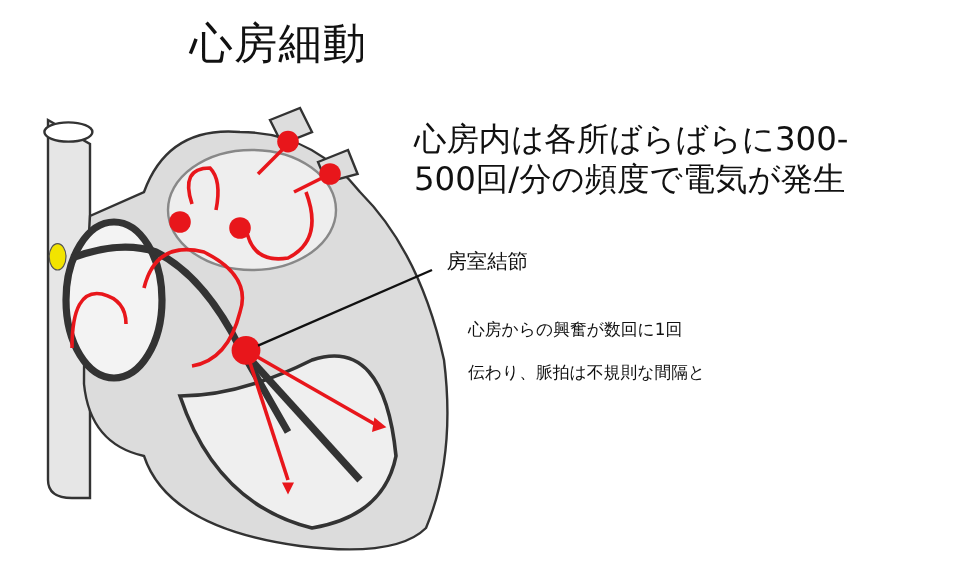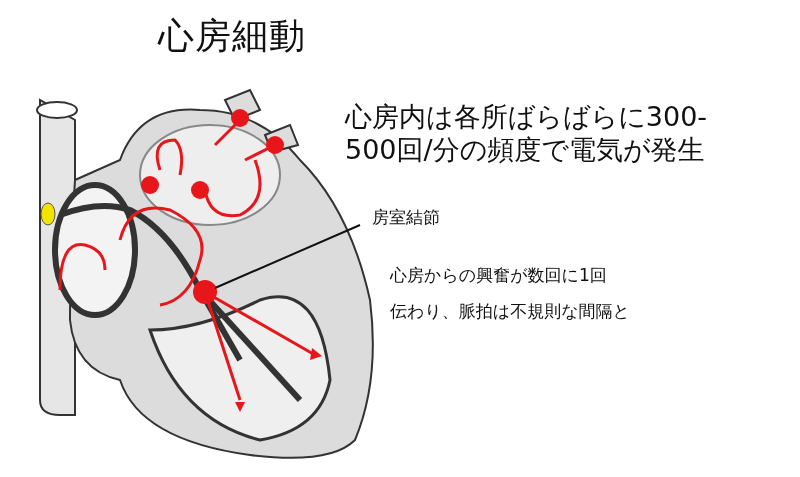--- a/index.html
+++ b/index.html
@@ -1,20 +1,20 @@
 <!DOCTYPE html>
 <html><head>
 <meta charset="utf-8">
 <style>
   html,body{margin:0;padding:0;background:#fff;}
   body{width:800px;height:477px;position:relative;overflow:hidden;font-family:"DejaVu Sans","Liberation Sans",sans-serif;color:#111;}
   .title{position:absolute;left:158px;top:12px;font-size:36px;letter-spacing:1px;text-align:center;}
   .t1{position:absolute;left:345px;top:100px;font-size:27px;line-height:33px;white-space:nowrap;}
   .t2{position:absolute;left:372px;top:206px;font-size:17px;}
-  .t3{position:absolute;left:390px;top:257px;font-size:17px;line-height:36px;width:400px;}
+  .t3{position:absolute;left:390px;top:257px;font-size:14px;line-height:36px;width:400px;}
   svg.heart{position:absolute;left:0;top:0;}
 </style>
 </head>
 <body>
 
 <div class="title">心房細動</div>
 
 <svg class="heart" width="800" height="477" viewBox="0 0 800 477">
 
   <path d="M40 100 L40 400 Q40 415 60 415 L75 415 L75 120 Z" fill="#e6e6e6" stroke="#333" stroke-width="2"></path>

